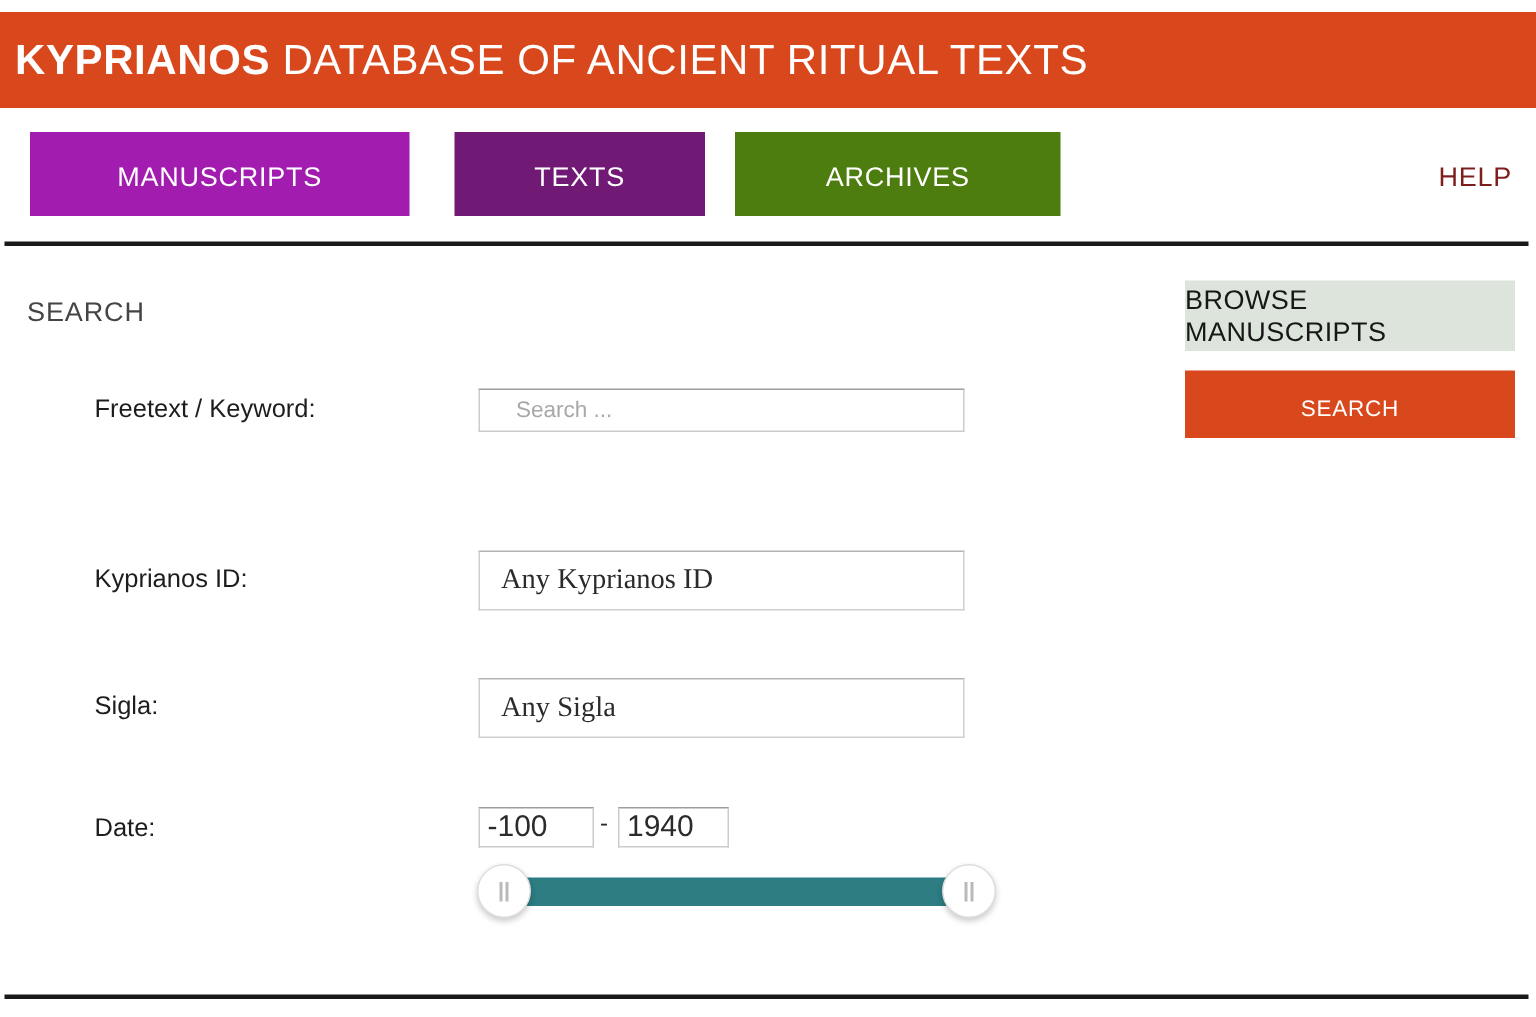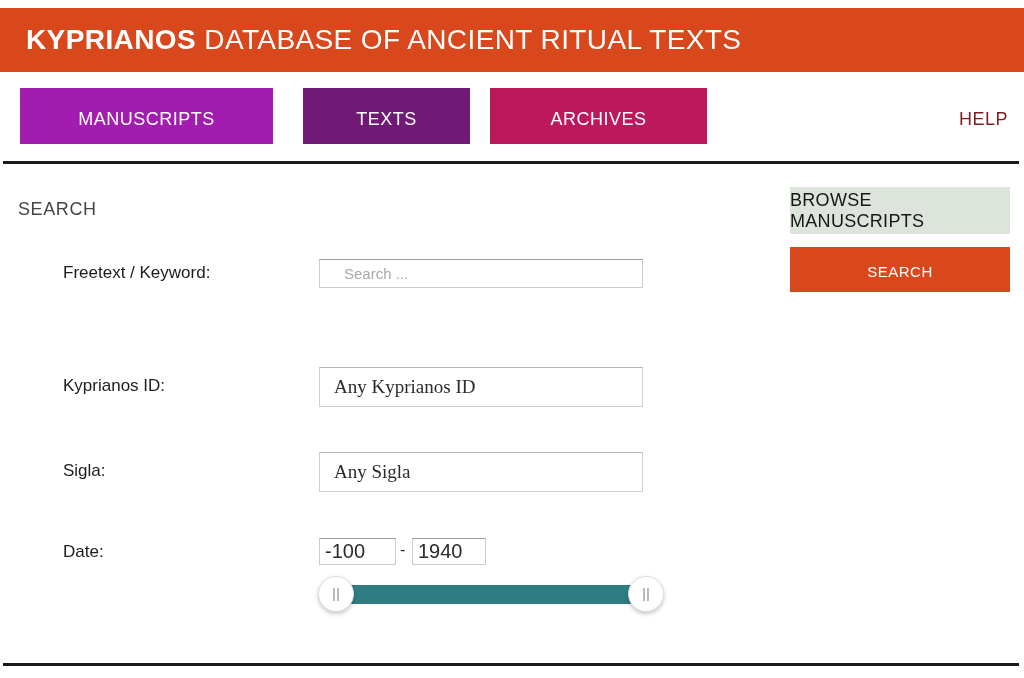--- a/index.html
+++ b/index.html
@@ -29,21 +29,21 @@
     width: 1024px;
     height: 64px;
     background: #d9481c;
     display: flex;
     align-items: center;
   }
   .banner-title {
     color: #ffffff;
     font-size: 28px;
     letter-spacing: 0.4px;
-    padding-left: 26px;
+    padding-left: 10px;
     white-space: nowrap;
     font-family: "Liberation Sans", sans-serif;
   }
   .banner-title .brand {
     font-weight: bold;
   }
   .banner-title .rest {
     font-weight: normal;
   }
 
@@ -77,21 +77,21 @@
     background: #a21caf;
   }
   .tab-texts {
     left: 303px;
     width: 167px;
     background: #701a75;
   }
   .tab-archives {
     left: 490px;
     width: 217px;
-    background: #be185d;
+    background: #4d7c0f;
   }
   .nav-help {
     position: absolute;
     right: 16px;
     top: 0;
     height: 56px;
     display: flex;
     align-items: center;
     color: #7f1d1d;
     font-size: 25px;

